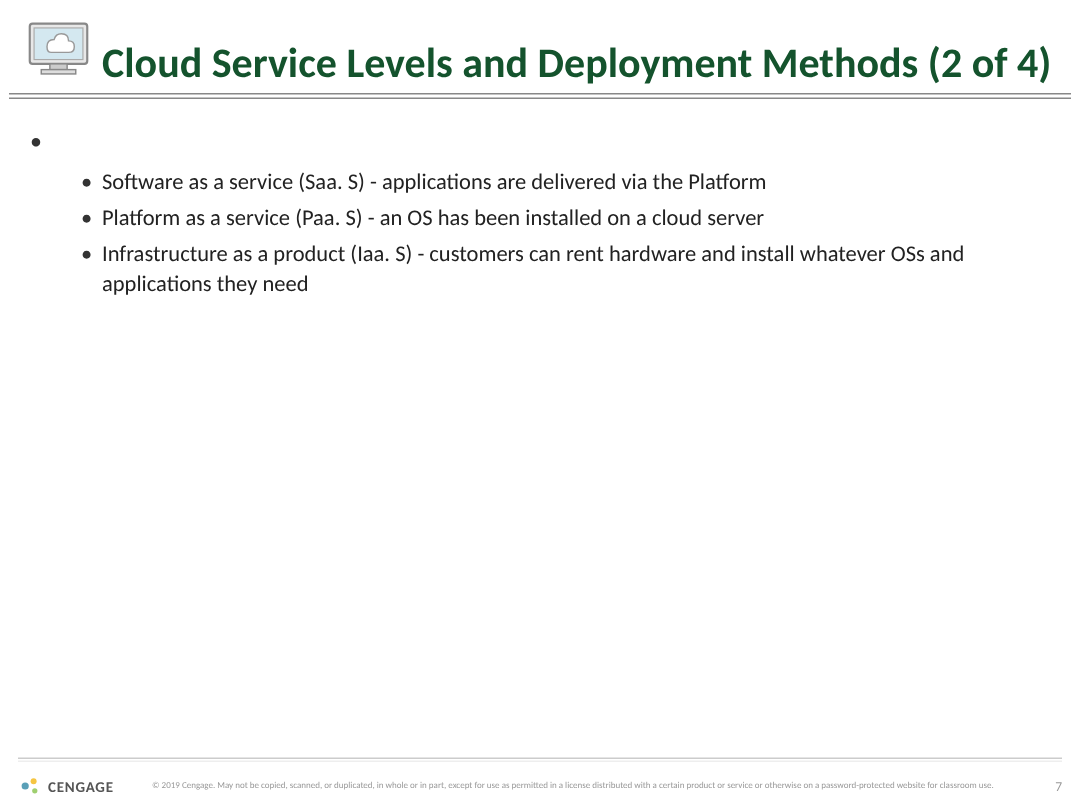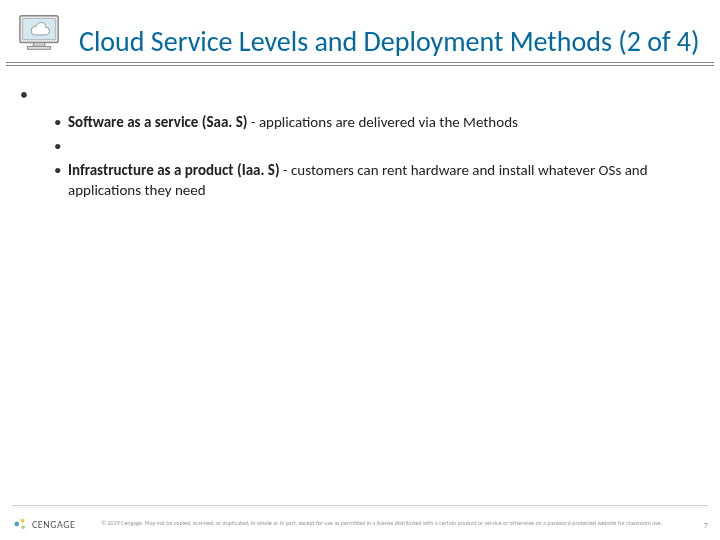--- a/index.html
+++ b/index.html
@@ -19,26 +19,25 @@
     margin: 0 6px 18px 6px;
   }
   .header-icon {
     width: 46px;
     height: 46px;
     margin-right: 6px;
     margin-bottom: 6px;
     flex-shrink: 0;
   }
   .title {
-    color: #0369a1;
+    color: #14532d;
     font-size: 28px;
-    font-weight: 400;
+    font-weight: 700;
     line-height: 1.15;
     padding-bottom: 4px;
-    margin-left: 11px;
   }
   .content {
     padding: 0 20px 0 20px;
     font-size: 16px;
     color: #222;
     line-height: 1.35;
   }
   .bullet-l1 {
     display: flex;
     margin-bottom: 6px;
@@ -54,21 +53,21 @@
   }
   .bullet-l2 {
     display: flex;
     margin-bottom: 4px;
   }
   .bullet-l2 .dot {
     width: 14px;
     flex-shrink: 0;
     color: #333;
   }
-  .bold { font-weight: 700; }
+  .bold { font-weight: 400; }
   .footer {
     position: absolute;
     bottom: 8px;
     left: 0;
     width: 100%;
     display: flex;
     align-items: center;
     padding: 0 12px;
   }
   .footer-divider {
@@ -83,21 +82,21 @@
     display: flex;
     align-items: center;
     gap: 4px;
     flex-shrink: 0;
   }
   .footer-logo svg { width: 16px; height: 16px; }
   .footer-logo-text {
     font-size: 10px;
     letter-spacing: 0.5px;
     color: #555;
-    font-weight: 400;
+    font-weight: 700;
   }
   .copyright {
     flex: 1;
     text-align: center;
     font-size: 6px;
     color: #999;
     padding: 0 10px;
     line-height: 1.2;
   }
   .page-num {
@@ -124,24 +123,25 @@
   <div class="title">Cloud Service Levels and Deployment Methods (2 of 4)</div>
 </div>
 
 <div class="content">
   <div class="bullet-l1">
     <span class="dot">•</span>
   </div>
   <div class="sub-list">
     <div class="bullet-l2">
       <span class="dot">•</span>
-      <span><span class="bold">Software as a service (Saa. S)</span><span> - applications are delivered via the Methods</span></span>
+      <span><span class="bold">Software as a service (Saa. S)</span><span> - applications are delivered via the Platform</span></span>
     </div>
     <div class="bullet-l2">
       <span class="dot">•</span>
+      <span><span class="bold">Platform as a service (Paa. S)</span><span> - an OS has been installed on a cloud server</span></span>
     </div>
     <div class="bullet-l2">
       <span class="dot">•</span>
       <span><span class="bold">Infrastructure as a product (Iaa. S)</span><span> - customers can rent hardware and install whatever OSs and applications they need</span></span>
     </div>
   </div>
 </div>
 
 <div class="footer-divider"></div>
 <div class="footer">

